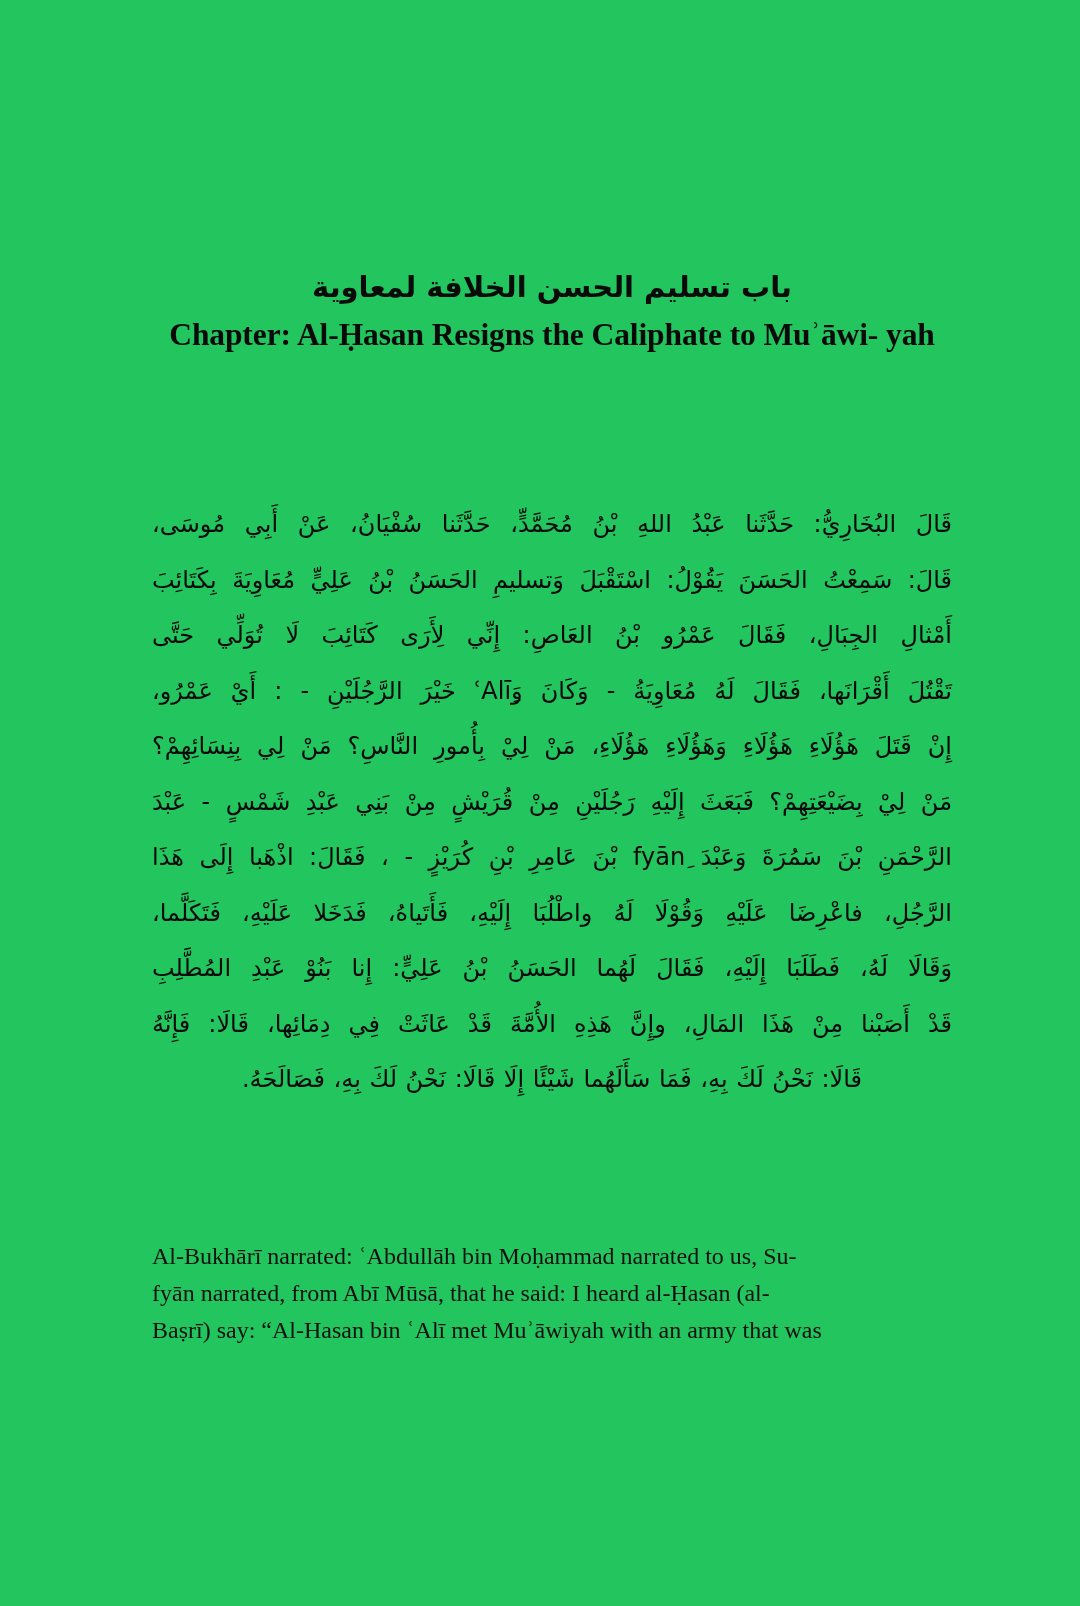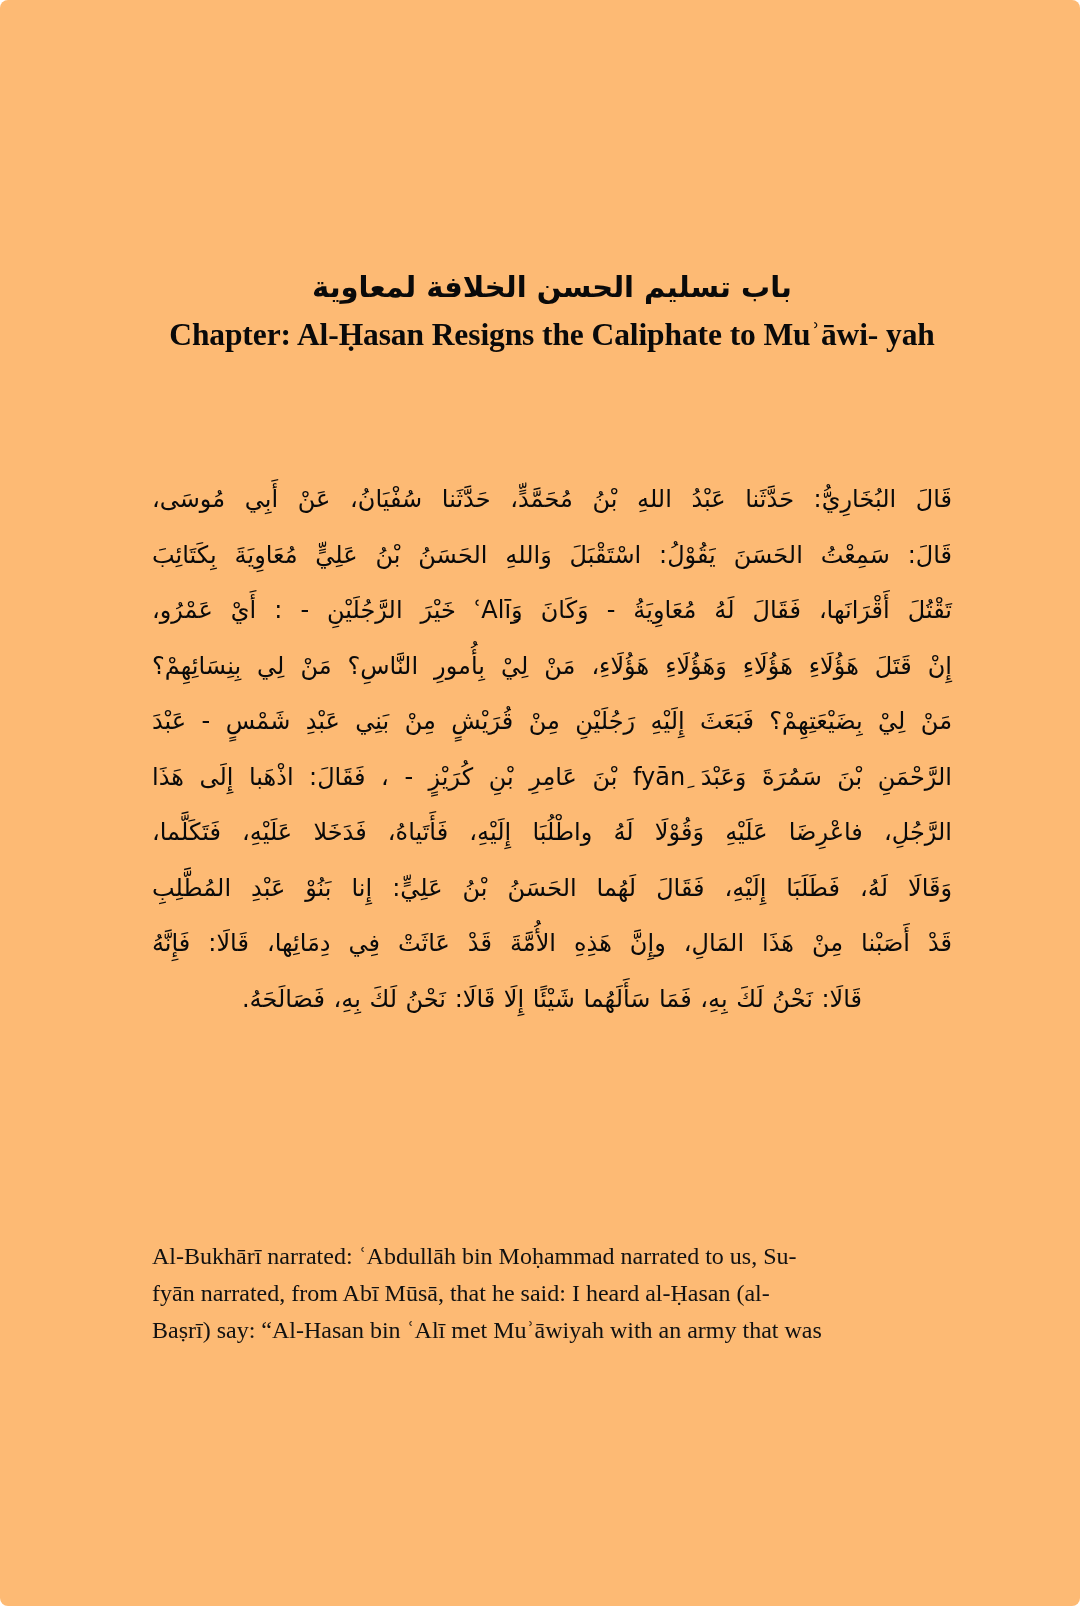--- a/index.html
+++ b/index.html
@@ -14,22 +14,21 @@
     position: relative;
     overflow: hidden;
     font-family: "Liberation Serif", serif;
     color: #0a0a0a;
   }
 
   
   .page {
     position: absolute;
     inset: 0;
-    background: #fdba74;
-    border-radius: 8px;
+    background: #22c55e;
   }
   .page-body {
     position: absolute;
     left: 152px;
     top: 0;
     width: 800px;
     height: 1606px;
   }
 
   
@@ -57,21 +56,21 @@
     font-size: 31.5px;
     line-height: 1.42;
     color: #0a0a0a;
     margin: 0;
     letter-spacing: -0.1px;
   }
 
   
   .arabic-body {
     position: absolute;
-    top: 472px;
+    top: 497px;
     left: 0;
     width: 800px;
     direction: rtl;
     unicode-bidi: isolate;
     text-align: justify;
     text-align-last: center;
     font-family: "DejaVu Sans", "Liberation Sans", sans-serif;
     font-size: 24px;
     line-height: 55.5px;
     color: #0a0a0a;
@@ -132,21 +131,22 @@
       <div class="arabic-heading">باب تسليم الحسن الخلافة لمعاوية</div>
       <div class="english-heading">
         <span>Chapter: Al-Ḥasan Resigns the Caliphate to Muʾāwi-</span>
         <span>yah</span>
       </div>
     </div>
 
     <div class="arabic-body">
       <p>
         <span class="arabic-line">قَالَ البُخَارِيُّ: حَدَّثَنا عَبْدُ اللهِ بْنُ مُحَمَّدٍّ، حَدَّثَنا سُفْيَانُ، عَنْ أَبِي مُوسَى،</span>
-        <span class="arabic-line">قَالَ: سَمِعْتُ الحَسَنَ يَقُوْلُ: اسْتَقْبَلَ وَاللهِ الحَسَنُ بْنُ عَلِيٍّ مُعَاوِيَةَ بِكَتَائِبَ</span>
+        <span class="arabic-line">قَالَ: سَمِعْتُ الحَسَنَ يَقُوْلُ: اسْتَقْبَلَ وَتسليمِ الحَسَنُ بْنُ عَلِيٍّ مُعَاوِيَةَ بِكَتَائِبَ</span>
+        <span class="arabic-line">أَمْثالِ الجِبَالِ، فَقَالَ عَمْرُو بْنُ العَاصِ: إِنِّي لِأَرَى كَتَائِبَ لَا تُوَلِّي حَتَّى</span>
         <span class="arabic-line">تَقْتُلَ أَقْرَانَها، فَقَالَ لَهُ مُعَاوِيَةُ - وَكَانَ وَʿAlīِ خَيْرَ الرَّجُلَيْنِ - : أَيْ عَمْرُو،</span>
         <span class="arabic-line">إِنْ قَتَلَ هَؤُلَاءِ هَؤُلَاءِ وَهَؤُلَاءِ هَؤُلَاءِ، مَنْ لِيْ بِأُمورِ النَّاسِ؟ مَنْ لِي بِنِسَائِهِمْ؟</span>
         <span class="arabic-line">مَنْ لِيْ بِضَيْعَتِهِمْ؟ فَبَعَثَ إِلَيْهِ رَجُلَيْنِ مِنْ قُرَيْشٍ مِنْ بَنِي عَبْدِ شَمْسٍ - عَبْدَ</span>
         <span class="arabic-line">الرَّحْمَنِ بْنَ سَمُرَةَ وَعَبْدَ fyānِ بْنَ عَامِرِ بْنِ كُرَيْزٍ - ، فَقَالَ: اذْهَبا إِلَى هَذَا</span>
         <span class="arabic-line">الرَّجُلِ، فاعْرِضَا عَلَيْهِ وَقُوْلَا لَهُ واطْلُبَا إِلَيْهِ، فَأَتَياهُ، فَدَخَلا عَلَيْهِ، فَتَكَلَّما،</span>
         <span class="arabic-line">وَقَالَا لَهُ، فَطَلَبَا إِلَيْهِ، فَقَالَ لَهُما الحَسَنُ بْنُ عَلِيٍّ: إِنا بَنُوْ عَبْدِ المُطَّلِبِ</span>
         <span class="arabic-line">قَدْ أَصَبْنا مِنْ هَذَا المَالِ، وإِنَّ هَذِهِ الأُمَّةَ قَدْ عَاثَتْ فِي دِمَائِها، قَالَا: فَإِنَّهُ</span>
         <span class="arabic-line last-line">قَالَا: نَحْنُ لَكَ بِهِ، فَمَا سَأَلَهُما شَيْئًا إِلَا قَالَا: نَحْنُ لَكَ بِهِ، فَصَالَحَهُ.</span>
       </p>
     </div>

